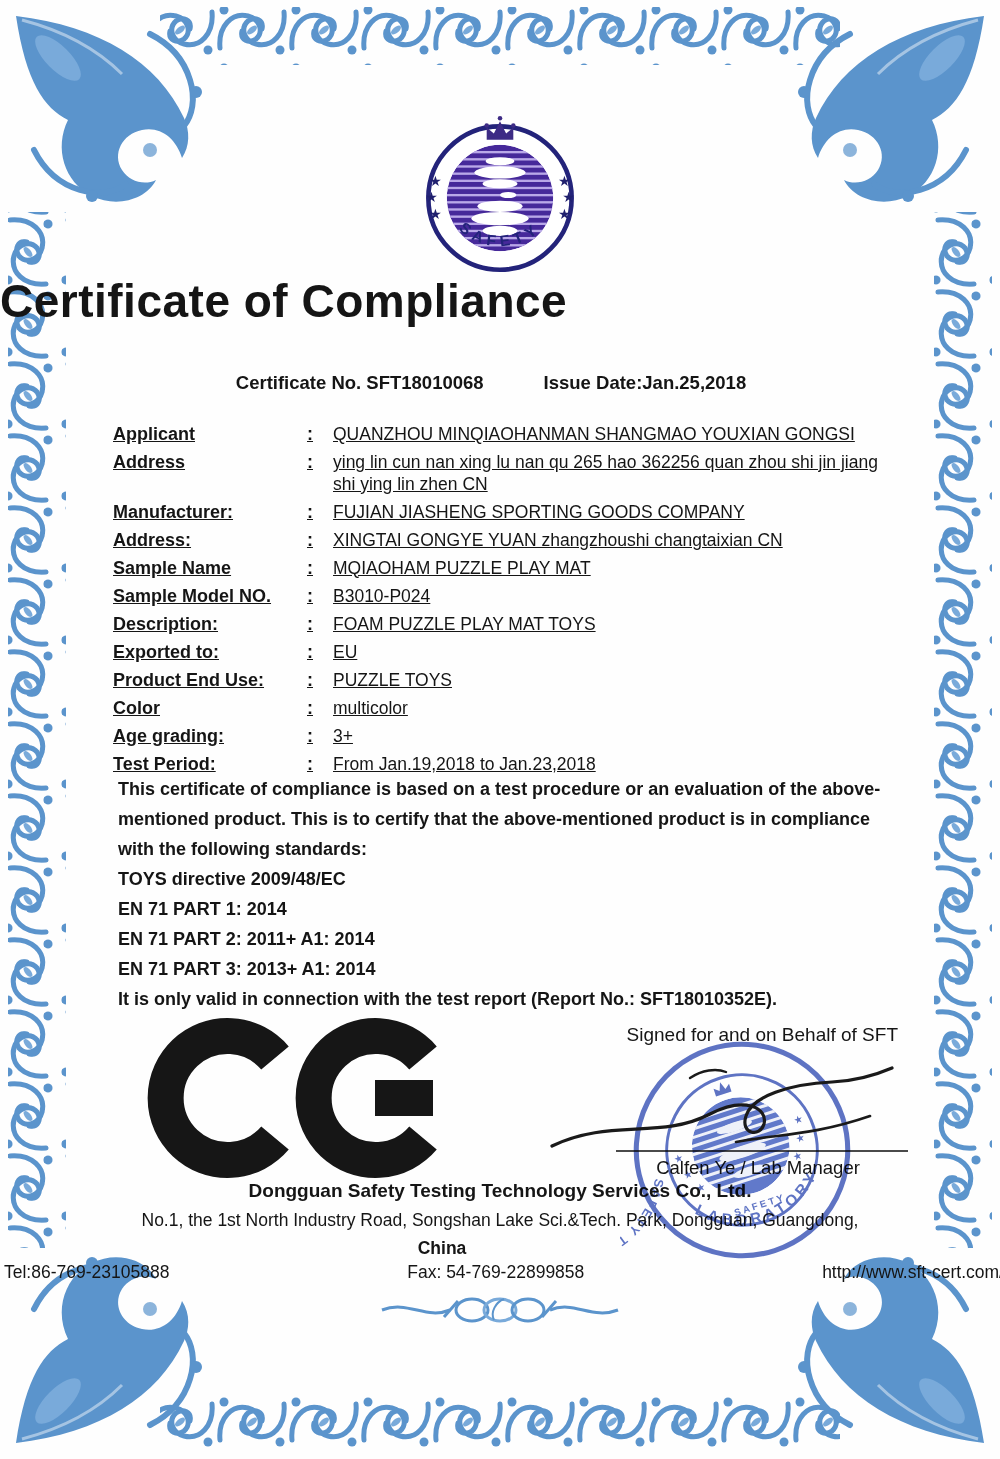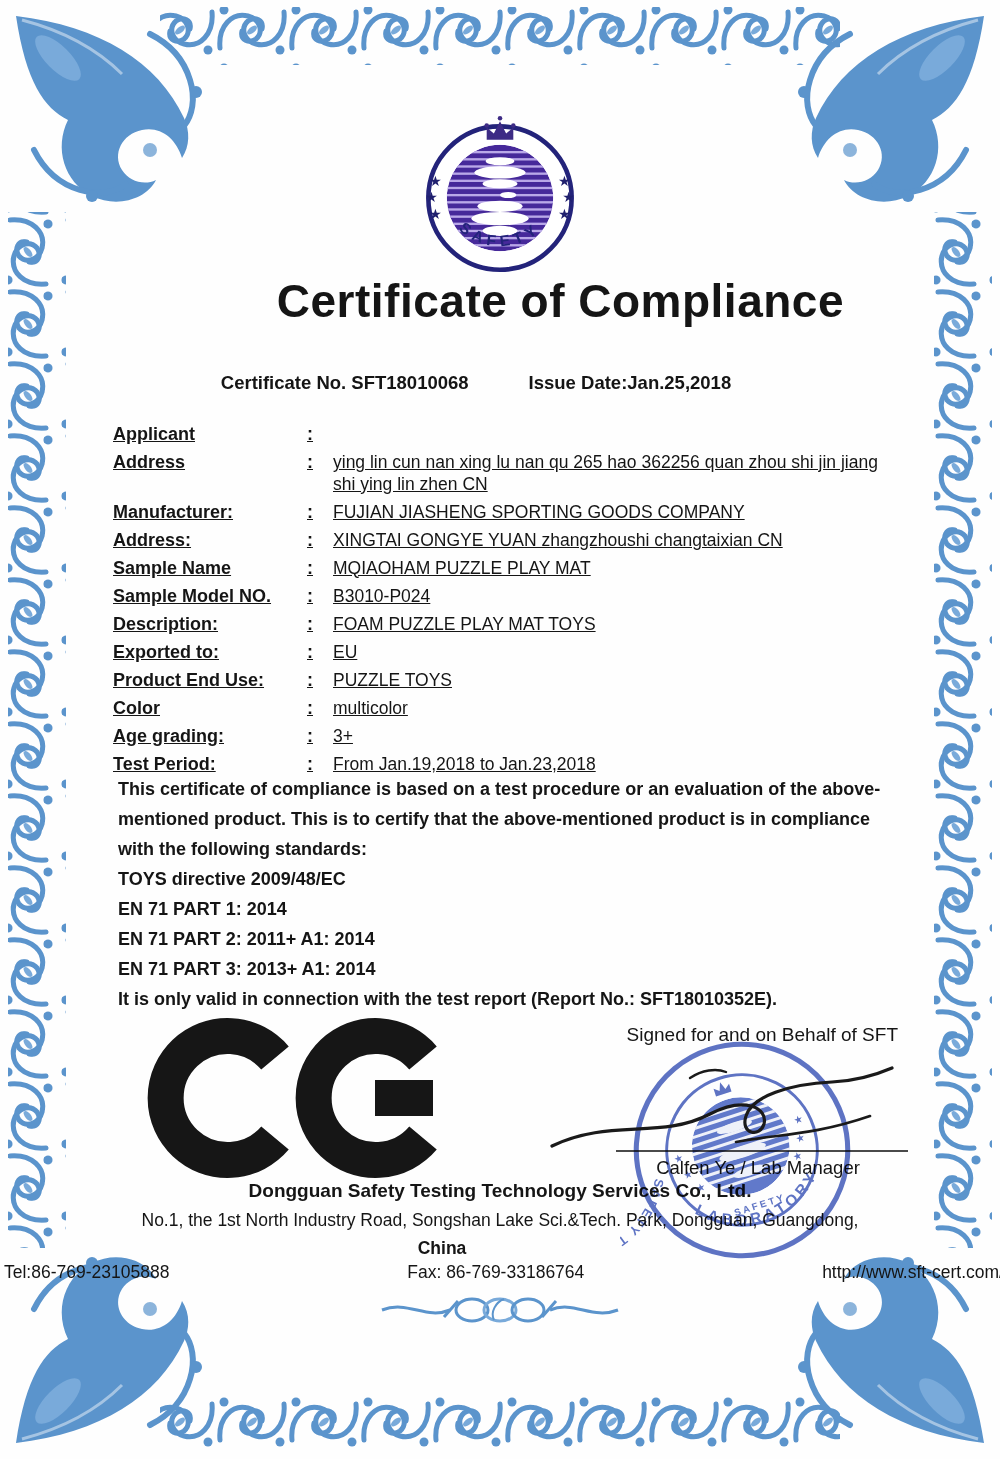--- a/index.html
+++ b/index.html
@@ -9,22 +9,22 @@
   
   .fields{left:113px;top:424px;width:792px;text-decoration:underline;}
   .frow{display:flex;align-items:flex-start;margin-bottom:6.5px;}
   .f-label{width:194px;font-weight:bold;font-size:18px;line-height:21.5px;}
   .f-colon{width:26px;font-weight:bold;font-size:18px;line-height:21.5px;}
   .f-value{flex:1;max-width:566px;font-size:17.5px;line-height:21.5px;}
   
   .statement{left:118px;top:774px;width:780px;font-size:18px;font-weight:bold;line-height:30px;}
   .statement div{margin:0;}
   
-  .title{left:0;top:274px;width:844px;text-align:right;font-size:46px;font-weight:bold;letter-spacing:.5px;}
-  .certline{left:2px;top:372px;width:948px;display:flex;justify-content:center;gap:60px;
+  .title{left:0;top:274px;width:844px;text-align:left;font-size:46px;font-weight:bold;letter-spacing:.5px;}
+  .certline{left:17px;top:372px;width:948px;display:flex;justify-content:center;gap:60px;
             font-size:18.5px;font-weight:bold;}
   
   .signedfor{left:598px;top:1024px;width:300px;font-size:19px;text-align:right;}
   .sigline{left:616px;top:1150px;width:292px;border-top:2px solid #4a4a4a;height:0;}
   .signame{left:608px;top:1157px;width:300px;text-align:center;font-size:18.5px;}
   .c-name{left:0;top:1180px;width:1000px;text-align:center;font-size:19px;font-weight:bold;}
   .c-addr{left:0;top:1210px;width:1000px;text-align:center;font-size:17.5px;}
   .c-addr2{left:0;top:1238px;width:884px;text-align:center;font-size:17.5px;font-weight:bold;}
   .c-contact{left:4px;top:1262px;width:1000px;display:flex;justify-content:space-between;gap:52px;font-size:17.5px;}
   .stampwrap{left:620px;top:1028px;width:244px;height:244px;z-index:5;mix-blend-mode:multiply;}
@@ -135,20 +135,21 @@
   <div class="abs title content">Certificate of Compliance</div>
   <div class="abs certline content">
     <span>Certificate No. SFT18010068</span>
     <span>Issue Date:Jan.25,2018</span>
   </div>
 
   <div class="abs fields content">
     <div class="frow">
       <div class="f-label">Applicant</div>
       <div class="f-colon">:</div>
+      <div class="f-value">QUANZHOU MINQIAOHANMAN SHANGMAO YOUXIAN GONGSI</div>
     </div>
     <div class="frow">
       <div class="f-label">Address</div>
       <div class="f-colon">:</div>
       <div class="f-value">ying lin cun nan xing lu nan qu 265 hao 362256 quan zhou shi jin jiang shi ying lin zhen CN</div>
     </div>
     <div class="frow">
       <div class="f-label">Manufacturer:</div>
       <div class="f-colon">:</div>
       <div class="f-value">FUJIAN JIASHENG SPORTING GOODS COMPANY</div>
@@ -219,21 +220,21 @@
 
   <div class="abs signedfor content">Signed for and on Behalf of SFT</div>
   <div class="abs sigline content"></div>
   <div class="abs c-name content">Dongguan Safety Testing Technology Services Co., Ltd.</div>
 
   <div class="abs signame content">Calfen Ye / Lab Manager</div>
   <div class="abs c-addr content">No.1, the 1st North Industry Road, Songshan Lake Sci.&amp;Tech. Park, Dongguan, Guangdong,</div>
   <div class="abs c-addr2 content">China</div>
   <div class="abs c-contact content">
     <span>Tel:86-769-23105888</span>
-    <span>Fax: 86-769-33186764</span>
+    <span>Fax: 54-769-22899858</span>
     <span>http://www.sft-cert.com/</span>
   </div>
 
   <svg class="abs stampwrap" viewBox="0 0 240 240" width="244" height="244">
     <g transform="rotate(-18 120 120)" opacity="0.82">
       <circle cx="120" cy="120" r="104" fill="none" stroke="#3b55b8" stroke-width="5"></circle>
       <circle cx="120" cy="120" r="74" fill="none" stroke="#3b55b8" stroke-width="3"></circle>
       <path id="stArcTop" d="M30,120 a90,90 0 1 1 0.1,-0.2" fill="none"></path>
       <text font-size="12.5" font-weight="bold" letter-spacing="1.8" fill="#3b55b8">
         <textPath href="#stArcTop">SAFETY TESTING TECHNOLOGY SERVICES CO., LTD.</textPath>

